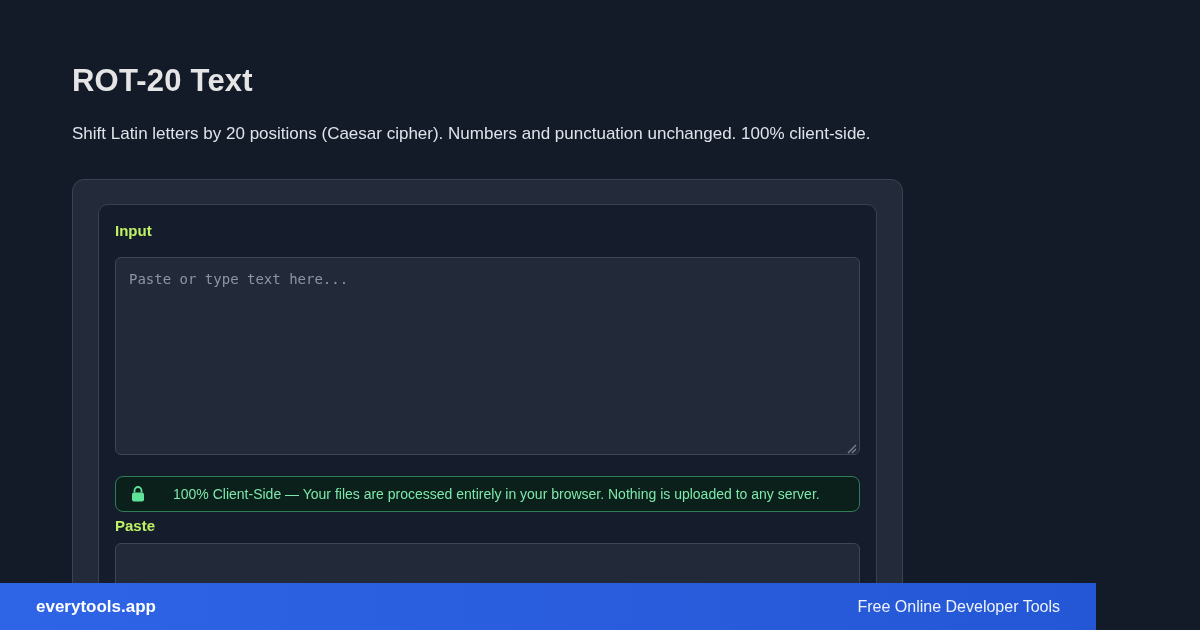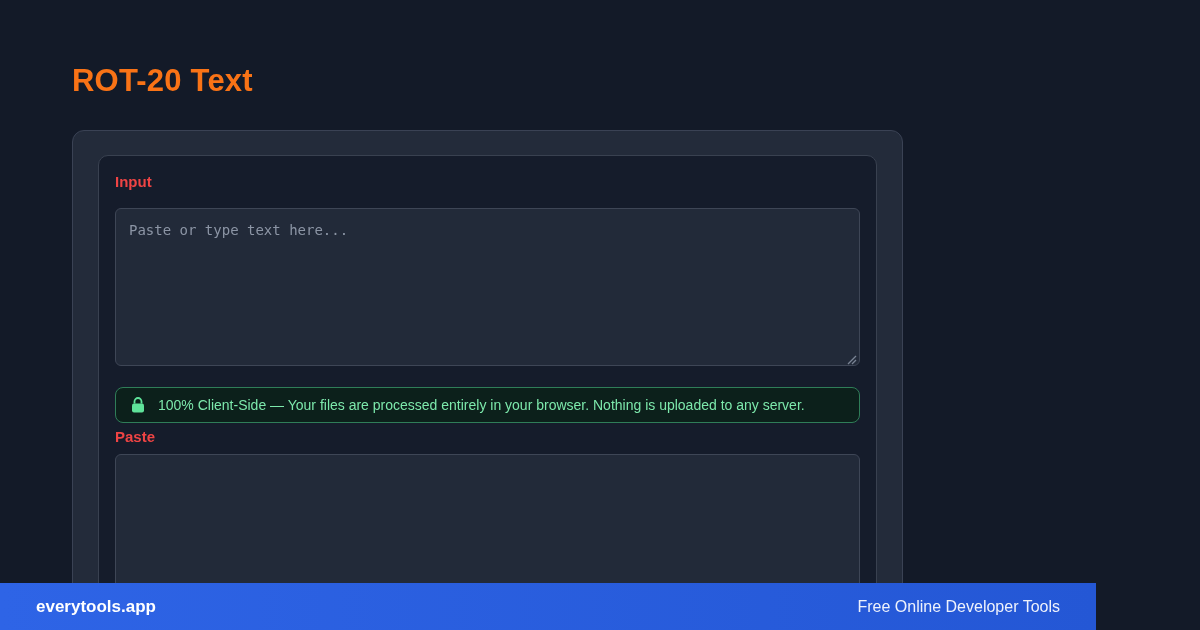--- a/index.html
+++ b/index.html
@@ -15,21 +15,21 @@
     position: absolute;
     left: 72px; top: 0;
     width: 831px;
   }
 
   .page-title {
     margin-top: 63px;
     font-size: 31px;
     font-weight: 800;
     letter-spacing: 0.2px;
-    color: #f97316;
+    color: #e5e5e5;
   }
 
   .page-desc {
     margin-top: 21px;
     font-size: 17px;
     line-height: 28px;
     color: #dfe3ea;
   }
 
   .outer-card {
@@ -47,58 +47,58 @@
     background: #151c2b;
     border: 1px solid #394150;
     border-radius: 10px;
     padding: 17px 16px;
   }
 
   .field-label {
     display: block;
     font-size: 15px;
     font-weight: 600;
-    color: #ef4444;
+    color: #bef264;
     margin-bottom: 7px;
   }
 
   .ta-wrap { position: relative; }
 
   textarea {
     display: block;
     width: 100%;
     background: #222a39;
     border: 1px solid #3e4656;
     border-radius: 6px;
     color: #c8cfda;
     font-family: "DejaVu Sans Mono", "Liberation Mono", monospace;
     font-size: 14px;
     padding: 13px 13px;
     resize: none;
     outline: none;
   }
   textarea::placeholder { color: #8c95a5; }
 
-  #input-textarea  { height: 158px; margin-top: 18px; }
+  #input-textarea  { height: 198px; margin-top: 18px; }
   #output-textarea { height: 140px; }
 
   .resize-grip {
     position: absolute;
     right: 3px; bottom: 3px;
     width: 12px; height: 12px;
     pointer-events: auto;
     cursor: nwse-resize;
   }
 
   .privacy-banner {
     margin-top: 21px;
     height: 36px;
     display: flex;
     align-items: center;
-    gap: 13px;
+    gap: 28px;
     padding: 0 15px;
     background: #0c201b;
     border: 1px solid #2f7d58;
     border-radius: 8px;
   }
   .privacy-banner .banner-text {
     font-size: 14px;
     color: #7de9ac;
     white-space: nowrap;
   }
@@ -127,20 +127,21 @@
   .footer-tagline {
     font-size: 16px;
     color: rgba(255,255,255,0.92);
   }
 </style>
 </head>
 <body>
 
 <div class="content">
   <h1 class="page-title">ROT-20 Text</h1>
+  <p class="page-desc">Shift Latin letters by 20 positions (Caesar cipher). Numbers and punctuation unchanged. 100% client-side.</p>
 
   <div class="outer-card">
     <div class="inner-card">
 
       <label class="field-label" for="input-textarea">Input</label>
 
       <div class="ta-wrap">
         <textarea id="input-textarea" placeholder="Paste or type text here..." style=""></textarea>
         <span class="resize-grip">
           <svg width="12" height="12" viewBox="0 0 12 12">

